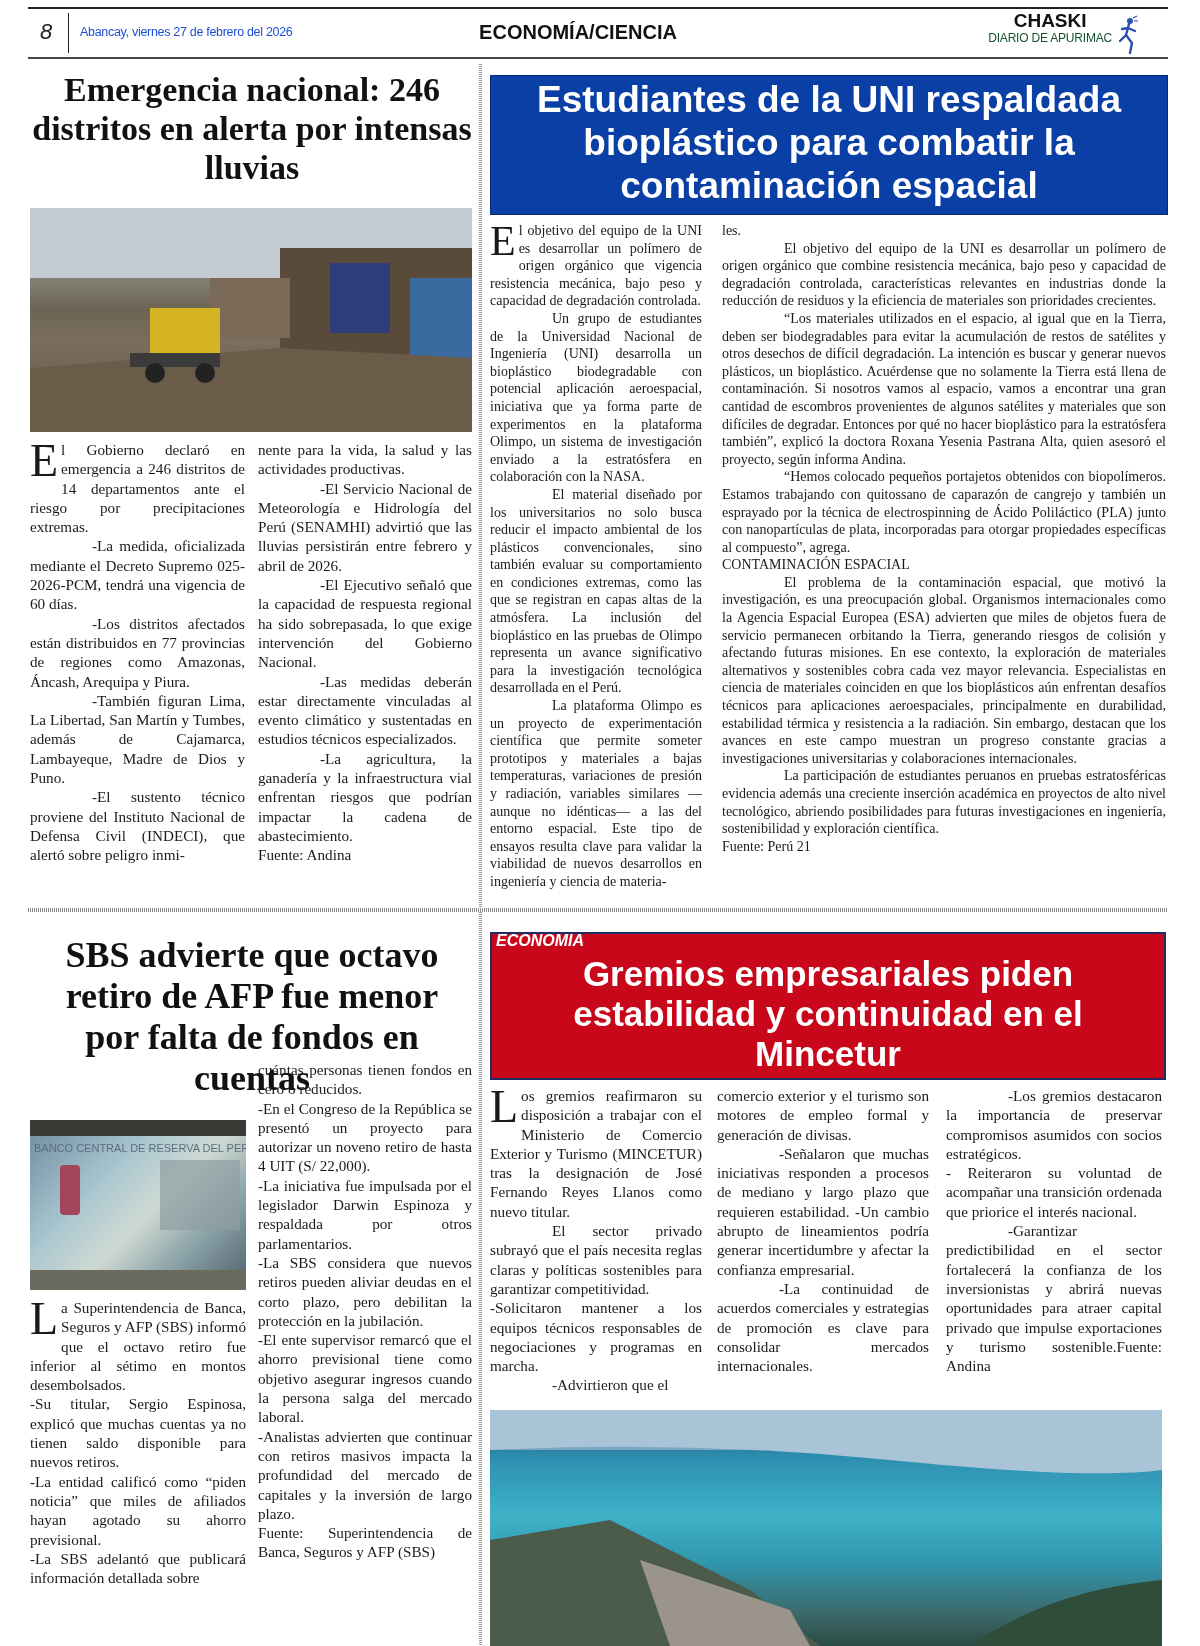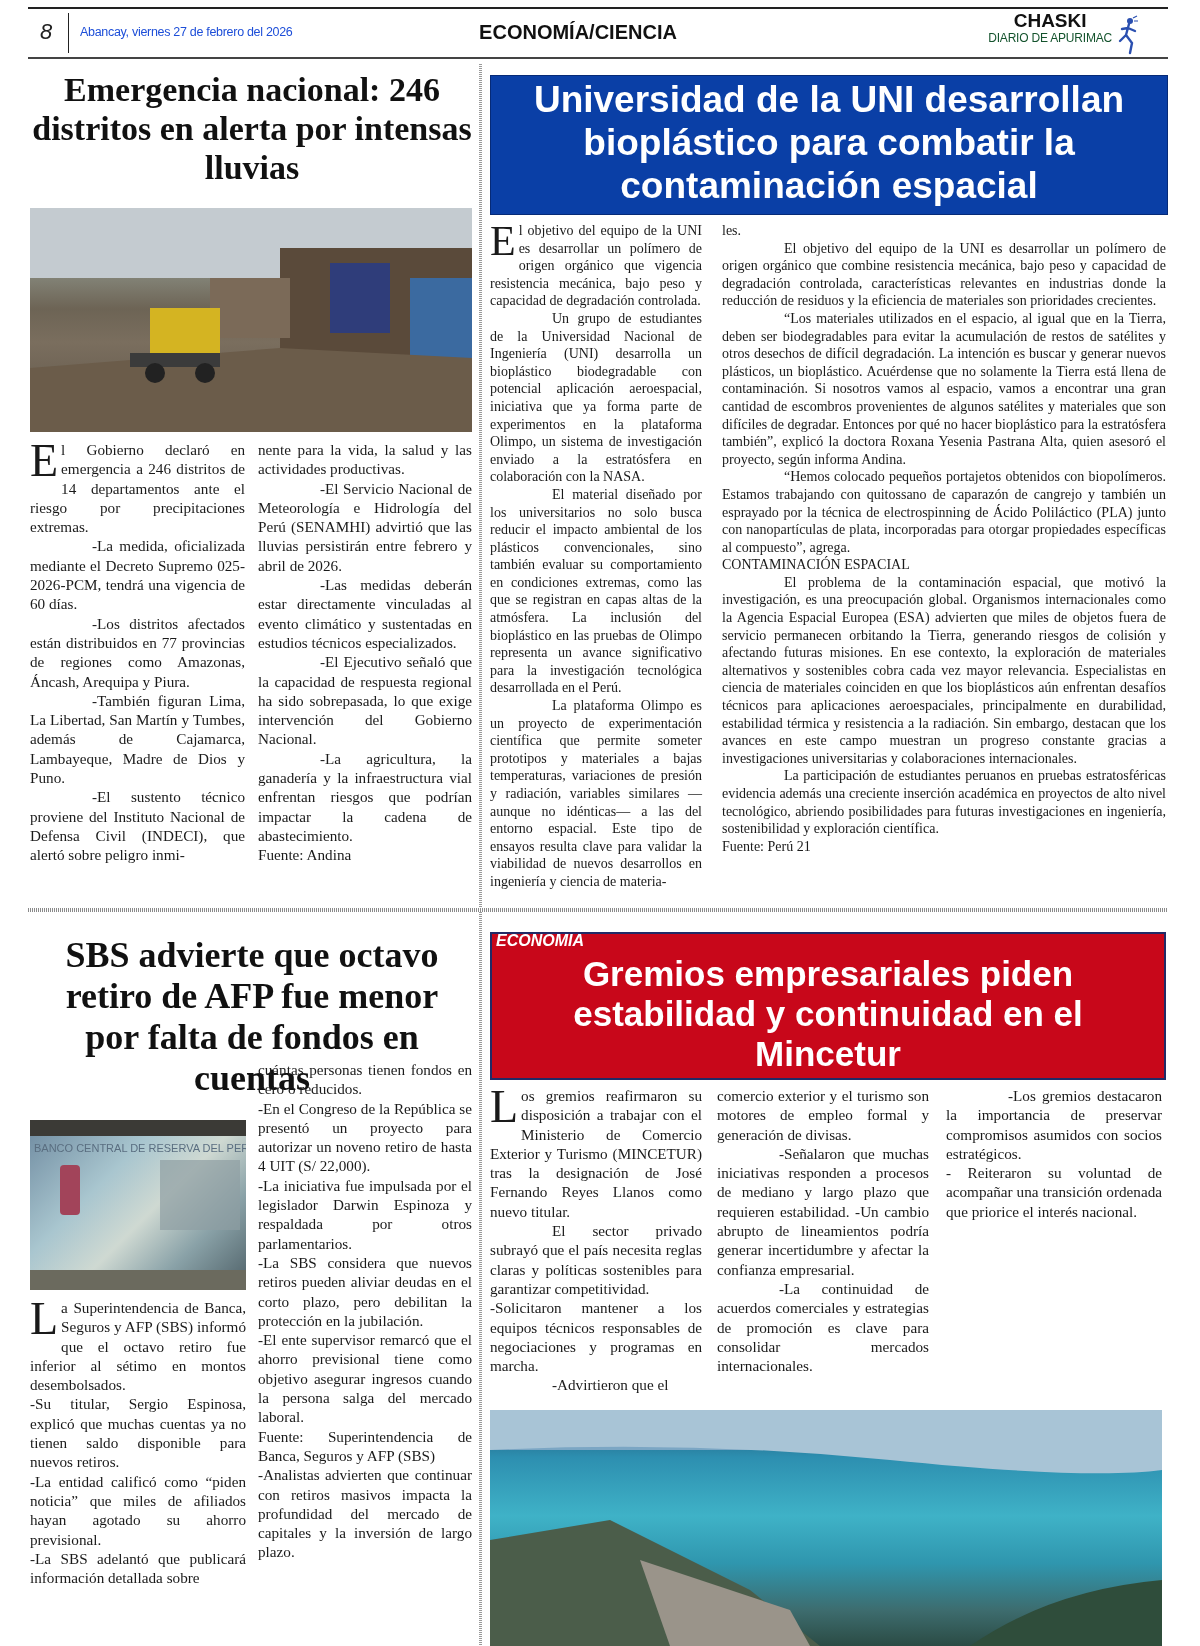--- a/index.html
+++ b/index.html
@@ -80,28 +80,28 @@
 <div class="col" style="left:30px;top:440px;width:215px;">
   <p><span class="dropcap">E</span><span>l Gobierno declaró en emergencia a 246 distritos de 14 departamentos ante el riesgo por precipitaciones extremas.</span></p>
   <p class="ind">-La medida, oficializada mediante el Decreto Supremo 025-2026-PCM, tendrá una vigencia de 60 días.</p>
   <p class="ind">-Los distritos afectados están distribuidos en 77 provincias de regiones como Amazonas, Áncash, Arequipa y Piura.</p>
   <p class="ind">-También figuran Lima, La Libertad, San Martín y Tumbes, además de Cajamarca, Lambayeque, Madre de Dios y Puno.</p>
   <p class="ind">-El sustento técnico proviene del Instituto Nacional de Defensa Civil (INDECI), que alertó sobre peligro inmi-</p>
 </div>
 <div class="col" style="left:258px;top:440px;width:214px;">
   <p>nente para la vida, la salud y las actividades productivas.</p>
   <p class="ind">-El Servicio Nacional de Meteorología e Hidrología del Perú (SENAMHI) advirtió que las lluvias persistirán entre febrero y abril de 2026.</p>
+  <p class="ind">-El Ejecutivo señaló que la capacidad de respuesta regional ha sido sobrepasada, lo que exige intervención del Gobierno Nacional.</p>
   <p class="ind">-Las medidas deberán estar directamente vinculadas al evento climático y sustentadas en estudios técnicos especializados.</p>
-  <p class="ind">-El Ejecutivo señaló que la capacidad de respuesta regional ha sido sobrepasada, lo que exige intervención del Gobierno Nacional.</p>
   <p class="ind">-La agricultura, la ganadería y la infraestructura vial enfrentan riesgos que podrían impactar la cadena de abastecimiento.</p>
   <p>Fuente: Andina</p>
 </div>
 
 <div class="hl-box hl-blue" style="left:490px;top:75px;width:676px;height:136px;font-size:37px;line-height:43px;padding-top:2px;">
-  <span>Universidad de la UNI desarrollan bioplástico para combatir la contaminación espacial</span>
+  <span>Estudiantes de la UNI respaldada bioplástico para combatir la contaminación espacial</span>
 </div>
 <div class="col" style="left:490px;top:222px;width:212px;font-size:14px;line-height:17.6px;">
   <p><span class="dropcap" style="font-size:42px;line-height:34px;">E</span><span>l objetivo del equipo de la UNI es desarrollar un polímero de origen orgánico que vigencia resistencia mecánica, bajo peso y capacidad de degradación controlada.</span></p>
   <p class="ind">Un grupo de estudiantes de la Universidad Nacional de Ingeniería (UNI) desarrolla un bioplástico biodegradable con potencial aplicación aeroespacial, iniciativa que ya forma parte de experimentos en la plataforma Olimpo, un sistema de investigación enviado a la estratósfera en colaboración con la NASA.</p>
   <p class="ind">El material diseñado por los universitarios no solo busca reducir el impacto ambiental de los plásticos convencionales, sino también evaluar su comportamiento en condiciones extremas, como las que se registran en capas altas de la atmósfera. La inclusión del bioplástico en las pruebas de Olimpo representa un avance significativo para la investigación tecnológica desarrollada en el Perú.</p>
   <p class="ind">La plataforma Olimpo es un proyecto de experimentación científica que permite someter prototipos y materiales a bajas temperaturas, variaciones de presión y radiación, variables similares —aunque no idénticas— a las del entorno espacial. Este tipo de ensayos resulta clave para validar la viabilidad de nuevos desarrollos en ingeniería y ciencia de materia-</p>
 </div>
 <div class="col" style="left:722px;top:222px;width:444px;font-size:14px;line-height:17.6px;">
   <p>les.</p>
   <p class="ind">El objetivo del equipo de la UNI es desarrollar un polímero de origen orgánico que combine resistencia mecánica, bajo peso y capacidad de degradación controlada, características relevantes en industrias donde la reducción de residuos y la eficiencia de materiales son prioridades crecientes.</p>
@@ -128,42 +128,43 @@
   <p>-Su titular, Sergio Espinosa, explicó que muchas cuentas ya no tienen saldo disponible para nuevos retiros.</p>
   <p>-La entidad calificó como “piden noticia” que miles de afiliados hayan agotado su ahorro previsional.</p>
   <p>-La SBS adelantó que publicará información detallada sobre</p>
 </div>
 <div class="col" style="left:258px;top:1060px;width:214px;">
   <p>cuántas personas tienen fondos en cero o reducidos.</p>
   <p>-En el Congreso de la República se presentó un proyecto para autorizar un noveno retiro de hasta 4 UIT (S/ 22,000).</p>
   <p>-La iniciativa fue impulsada por el legislador Darwin Espinoza y respaldada por otros parlamentarios.</p>
   <p>-La SBS considera que nuevos retiros pueden aliviar deudas en el corto plazo, pero debilitan la protección en la jubilación.</p>
   <p>-El ente supervisor remarcó que el ahorro previsional tiene como objetivo asegurar ingresos cuando la persona salga del mercado laboral.</p>
+  <p>-Analistas advierten que continuar con retiros masivos impacta la profundidad del mercado de capitales y la inversión de largo plazo.</p>
   <p>Fuente: Superintendencia de Banca, Seguros y AFP (SBS)</p>
-  <p>-Analistas advierten que continuar con retiros masivos impacta la profundidad del mercado de capitales y la inversión de largo plazo.</p>
 </div>
 
 <div class="hl-box hl-red" style="left:490px;top:932px;width:672px;height:144px;">
   <span class="kicker">ECONOMIA</span>
   <div style="padding:20px 30px 0;font-size:35px;line-height:40px;">Gremios empresariales piden estabilidad y continuidad en el Mincetur</div>
 </div>
 <div class="col" style="left:490px;top:1086px;width:212px;">
   <p><span class="dropcap">L</span><span>os gremios reafirmaron su disposición a trabajar con el Ministerio de Comercio Exterior y Turismo (MINCETUR) tras la designación de José Fernando Reyes Llanos como nuevo titular.</span></p>
   <p class="ind">El sector privado subrayó que el país necesita reglas claras y políticas sostenibles para garantizar competitividad.</p>
   <p>-Solicitaron mantener a los equipos técnicos responsables de negociaciones y programas en marcha.</p>
   <p class="ind">-Advirtieron que el</p>
 </div>
 <div class="col" style="left:717px;top:1086px;width:212px;">
   <p>comercio exterior y el turismo son motores de empleo formal y generación de divisas.</p>
   <p class="ind">-Señalaron que muchas iniciativas responden a procesos de mediano y largo plazo que requieren estabilidad.  -Un cambio abrupto de lineamientos podría generar incertidumbre y afectar la confianza empresarial.</p>
   <p class="ind">-La continuidad de acuerdos comerciales y estrategias de promoción es clave para consolidar mercados internacionales.</p>
 </div>
 <div class="col" style="left:946px;top:1086px;width:216px;">
   <p class="ind">-Los gremios destacaron la importancia de preservar compromisos asumidos con socios estratégicos.</p>
   <p>- Reiteraron su voluntad de acompañar una transición ordenada que priorice el interés nacional.</p>
+  <p class="ind">-Garantizar predictibilidad en el sector fortalecerá la confianza de los inversionistas y abrirá nuevas oportunidades para atraer capital privado que impulse exportaciones y turismo sostenible.Fuente: Andina</p>
 </div>
 <div class="photo photo-port" style="left:490px;top:1410px;width:672px;height:236px;">
   <svg width="672" height="236" viewBox="0 0 672 236">
     <rect x="0" y="0" width="672" height="40" fill="#7ba6c4"></rect>
     <path d="M0 40 Q200 30 400 50 T672 60 L672 0 L0 0 Z" fill="#a8c4d6"></path>
     <path d="M0 130 L120 110 L260 180 L330 236 L0 236 Z" fill="#4b5d4a"></path>
     <path d="M150 150 L300 200 L320 236 L180 236 Z" fill="#9a948a"></path>
     <path d="M480 236 Q560 180 672 170 L672 236 Z" fill="#2f4d3b"></path>
   </svg>
 </div>

